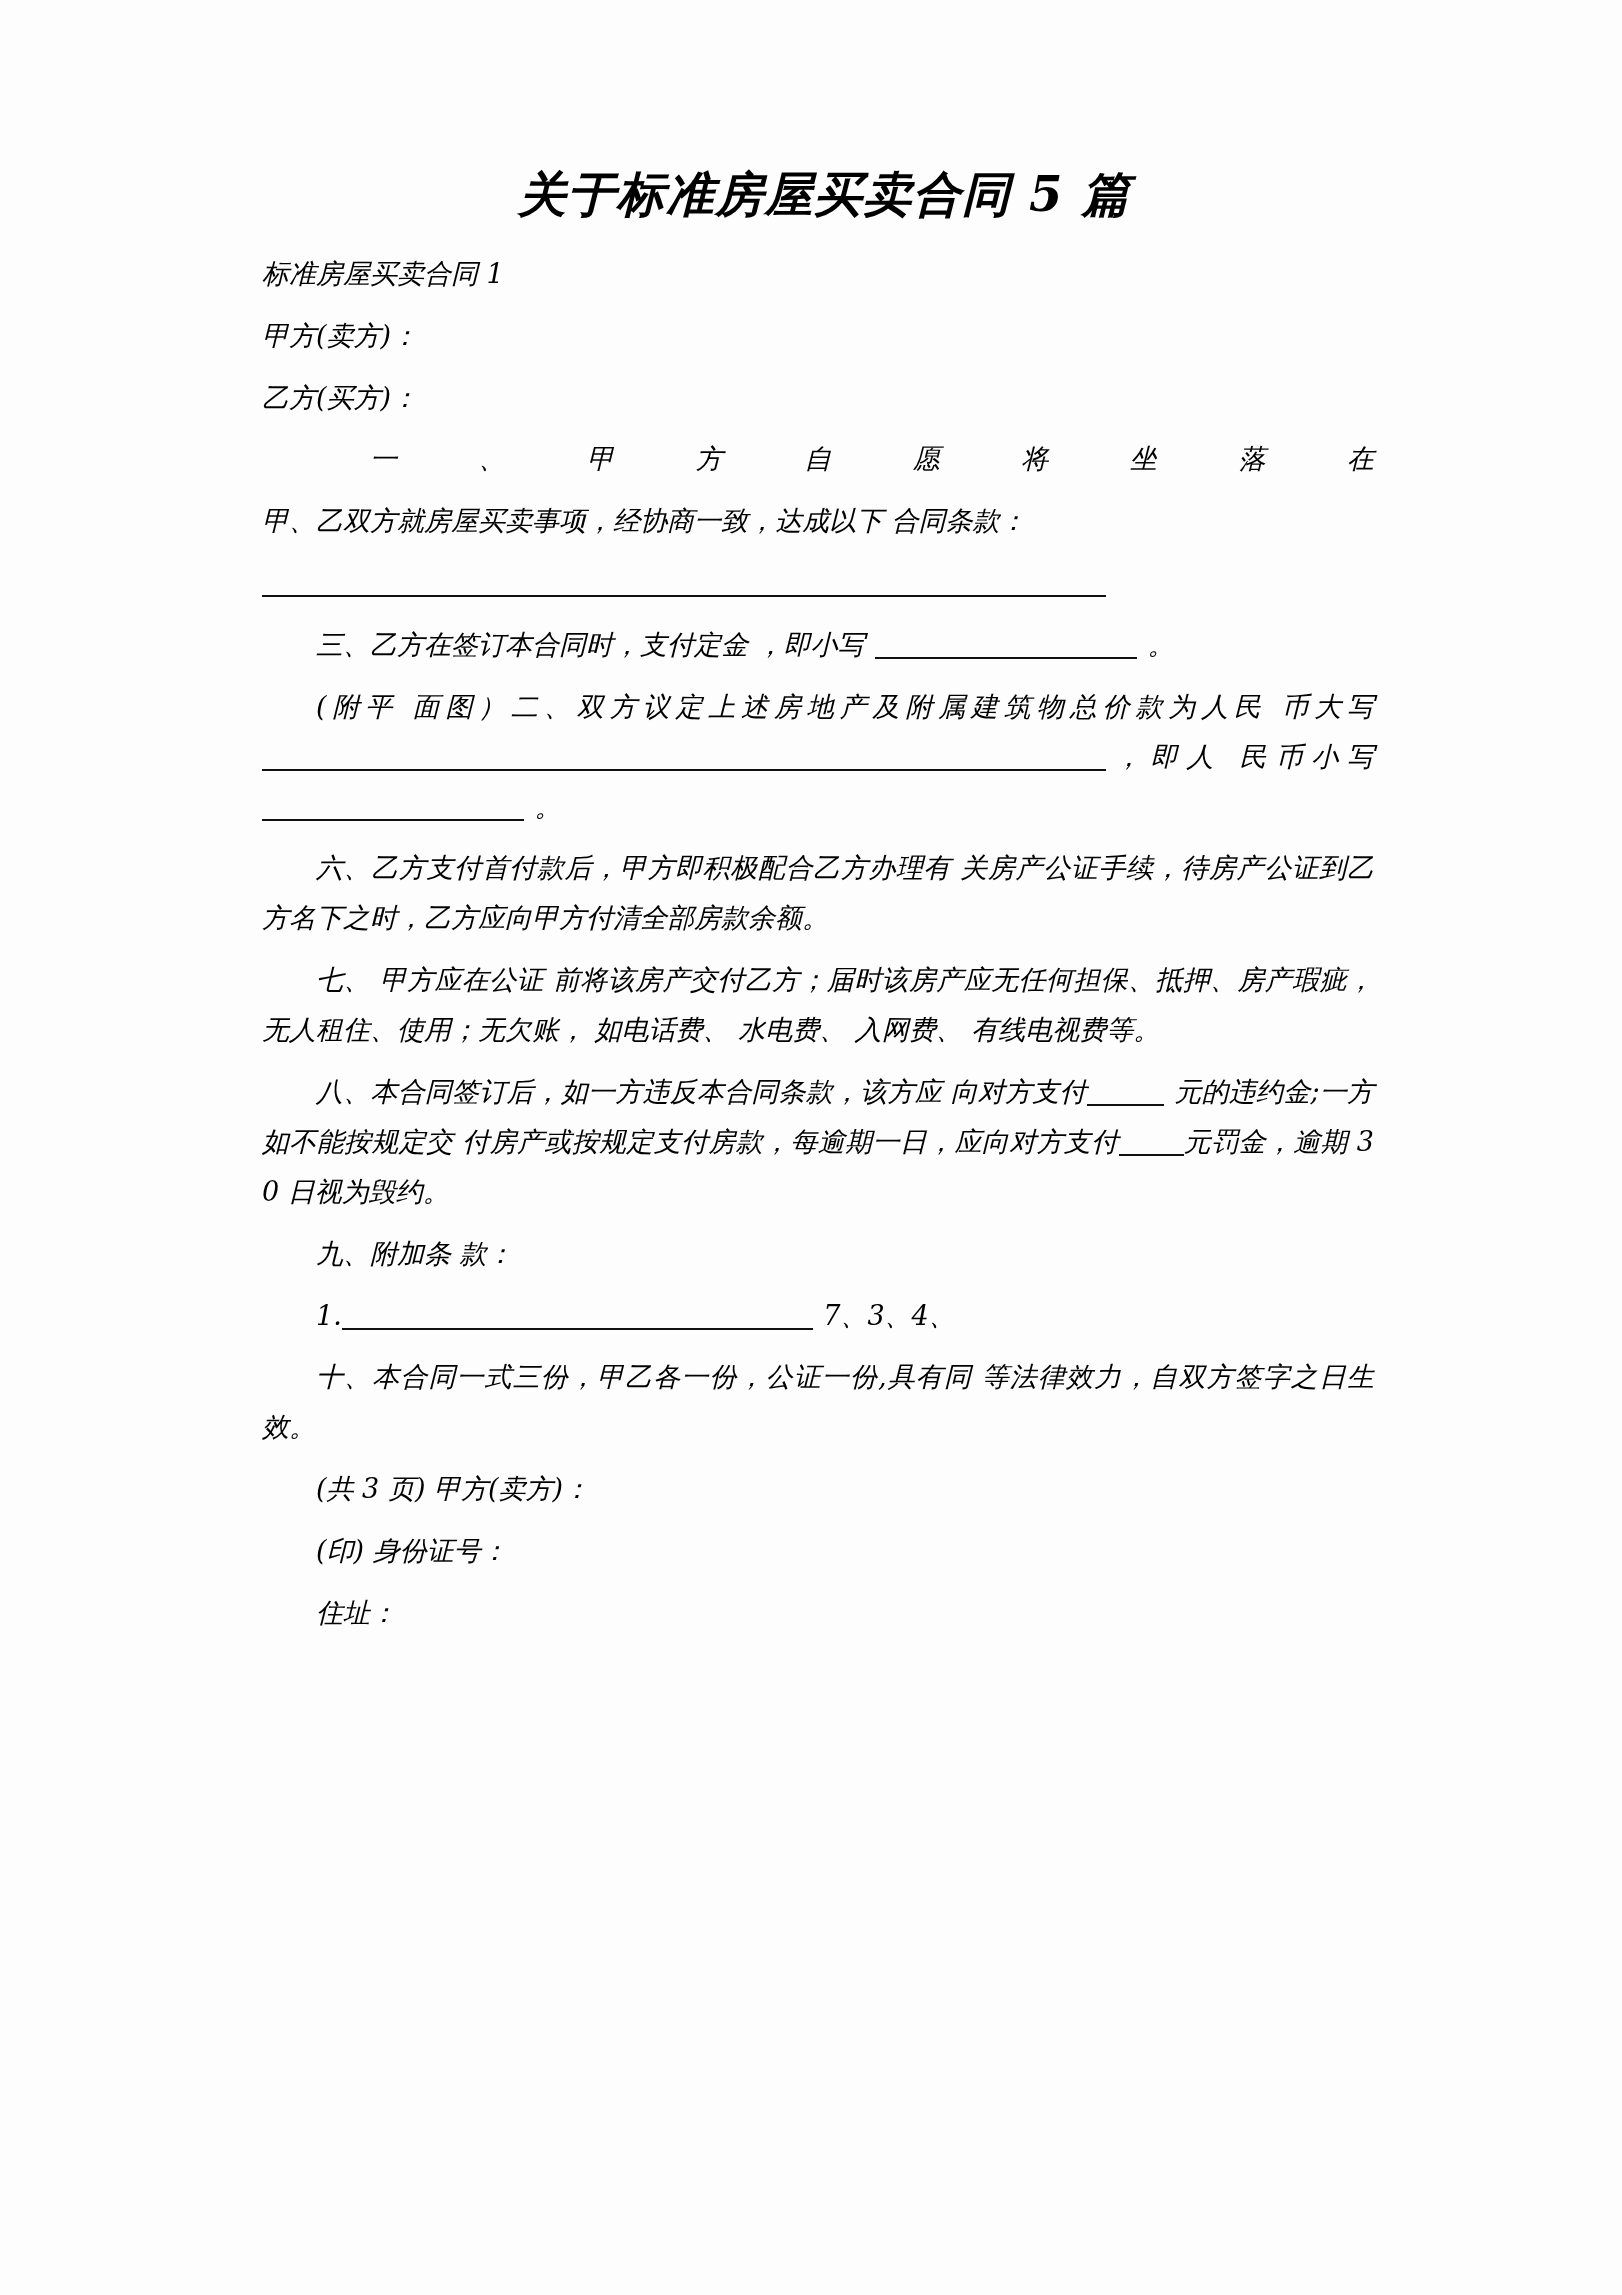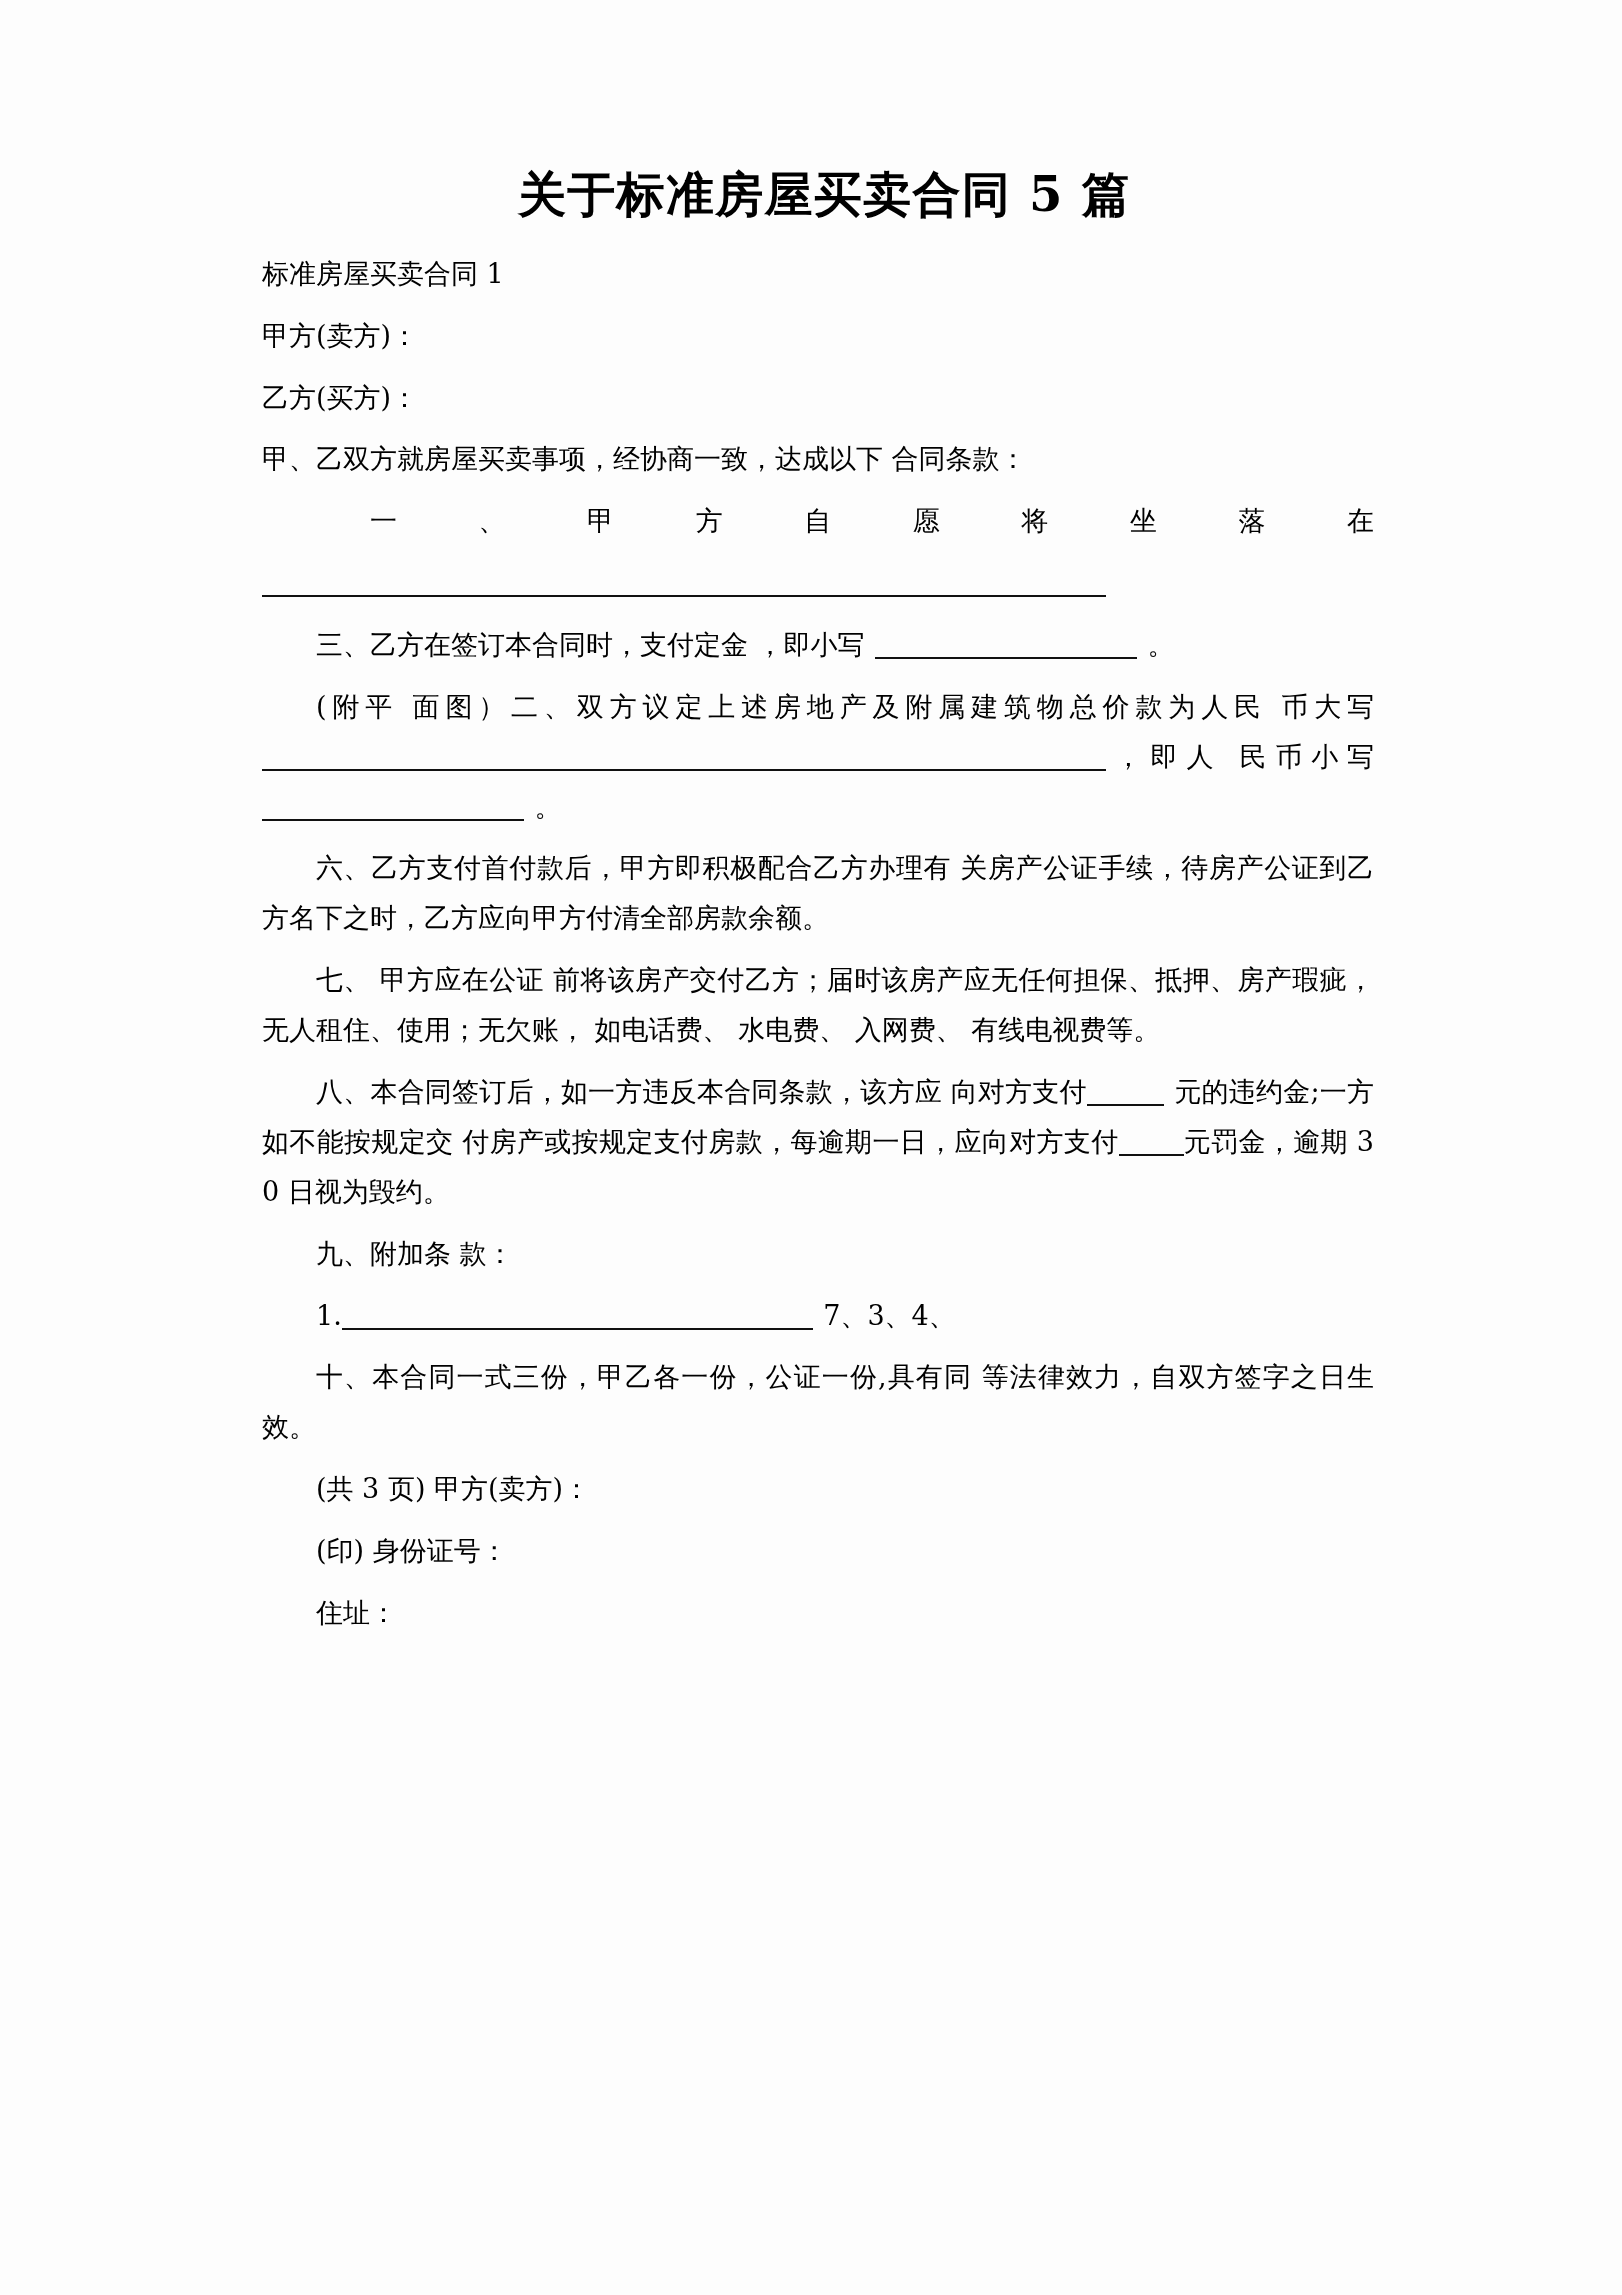--- a/index.html
+++ b/index.html
@@ -15,20 +15,21 @@
     font-family: "DejaVu Serif", "Liberation Serif", serif;
     color: #0a0a0a;
     -webkit-font-smoothing: antialiased;
   }
 
   .page {
     position: absolute;
     inset: 0;
     background: #fdfdfd;
     overflow: hidden;
+    font-style: italic;
   }
 
   .content {
     position: absolute;
     left: 262px;
     top: 164px;
     width: 1112px;
   }
 
   
@@ -88,23 +89,23 @@
   <div class="content">
 
     <h1 class="doc-title">关于标准房屋买卖合同 5 篇</h1>
 
     <p class="p noindent">标准房屋买卖合同 1</p>
 
     <p class="p noindent">甲方(卖方)：</p>
 
     <p class="p noindent">乙方(买方)：</p>
 
+    <p class="p stretch">一、甲方自愿将坐落在</p>
+
     <p class="p noindent">甲、乙双方就房屋买卖事项，经协商一致，达成以下 合同条款：</p>
-
-    <p class="p stretch">一、甲方自愿将坐落在</p>
 
     <p class="p noindent">
       <span class="blank w-full"></span>
     </p>
 
 
     <p class="p indent">
       <span>三、乙方在签订本合同时，支付定金 ，即小写</span><span class="gap"></span><span class="blank w-md"></span><span class="gap"></span><span>。</span>
     </p>
 

